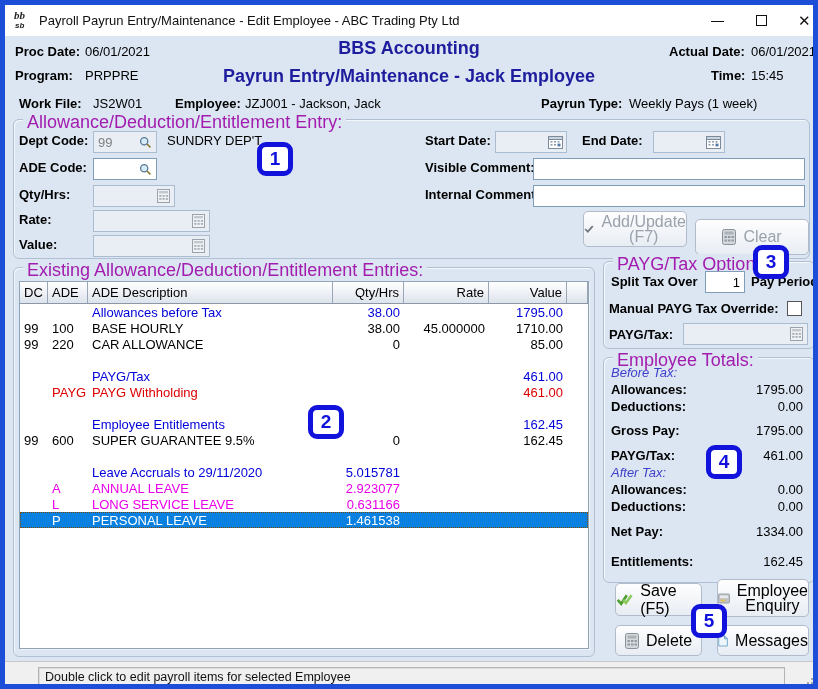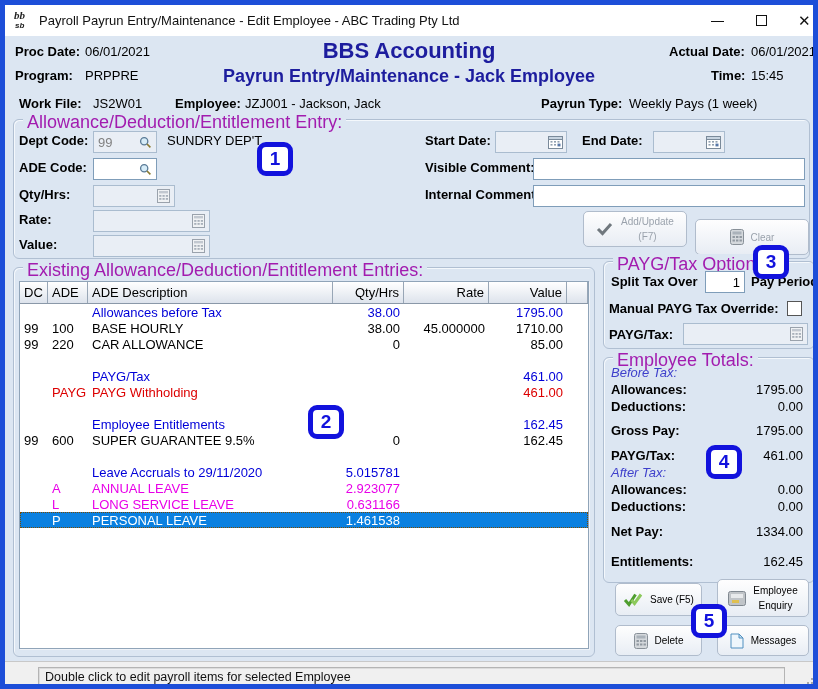--- a/index.html
+++ b/index.html
@@ -10,30 +10,30 @@
   .appicon{position:absolute;left:9px;top:6px;width:19px;height:19px;font:bold italic 11px "Liberation Serif",serif;color:#222;line-height:9px;}
   .appicon .s2{font-size:8px;margin-left:1px;}
   .title-text{position:absolute;left:34px;top:8px;font-size:13px;color:#111;white-space:nowrap;}
   .winbtn{position:absolute;top:0;width:44px;height:31px;cursor:default;}
   .winbtn .bar{position:absolute;left:15px;top:16px;width:13px;height:0;border-top:1px solid #111;}
   .winbtn .box{position:absolute;left:16px;top:10px;width:11px;height:11px;border:1px solid #111;}
   .winbtn .x{position:absolute;left:14px;top:7px;font-size:15px;color:#111;}
   
   .lbl{position:absolute;font-size:13px;font-weight:bold;color:#000;white-space:nowrap;}
   .val{position:absolute;font-size:13px;color:#000;white-space:nowrap;}
-  .app-title{position:absolute;left:0;top:33px;width:100%;text-align:center;font-size:22px;font-weight:bold;color:#1d1d9e;}
+  .app-title{position:absolute;left:0;top:33px;width:100%;text-align:center;font-size:18px;font-weight:bold;color:#1d1d9e;}
   .screen-title{position:absolute;left:0;top:61px;width:100%;text-align:center;font-size:18px;font-weight:bold;color:#1d1d9e;}
   
   .group{position:absolute;border:1px solid #b0bfd2;border-radius:6px;box-shadow:inset 1px 1px 0 #f4f8fc;}
   .group-label{position:absolute;font-size:18px;color:#a21caf;background:#dce6f2;padding:0 4px;white-space:nowrap;}
   
   .input{position:absolute;height:22px;background:#fff;border:1px solid #7f9db9;font-size:13px;color:#000;padding:2px 4px;display:flex;align-items:center;}
   .input.dis{background:#e9eef5;border-color:#aabccf;color:#808080;}
   .input .fld-ico{position:absolute;right:2px;top:2px;width:18px;height:16px;display:flex;align-items:center;justify-content:center;background:transparent;}
-  .btn{position:absolute;display:flex;align-items:center;justify-content:center;gap:7px;background:linear-gradient(180deg,#fefefe,#e8edf4);border:1px solid #b0bccc;border-radius:5px;font-size:10px;color:#000;cursor:default;}
+  .btn{position:absolute;display:flex;align-items:center;justify-content:center;gap:7px;background:linear-gradient(180deg,#fefefe,#e8edf4);border:1px solid #b0bccc;border-radius:5px;font-size:16px;color:#000;cursor:default;}
   .btn.disabled{color:#9aa2ac;}
   .btn .two{text-align:center;line-height:15px;}
   .checkbox{position:absolute;width:15px;height:15px;background:#fff;border:1px solid #555;}
   
   .tbl{position:absolute;left:14px;top:276px;width:570px;height:368px;background:#fff;border:1px solid #90a4b8;box-shadow:1px 1px 0 #eef2f8;overflow:hidden;}
   .thead{display:flex;height:22px;background:linear-gradient(180deg,#ffffff,#dde3ec);border-bottom:1px solid #8a98a8;}
   .th{font-size:13px;color:#000;padding:3px 4px;border-right:1px solid #98a6b6;white-space:nowrap;overflow:hidden;}
   .trow{display:flex;height:16px;align-items:center;}
   .td{font-size:13px;padding:0 4px;white-space:nowrap;overflow:hidden;}
   .c-dc{width:28px;} .c-ade{width:40px;} .c-desc{width:245px;}

